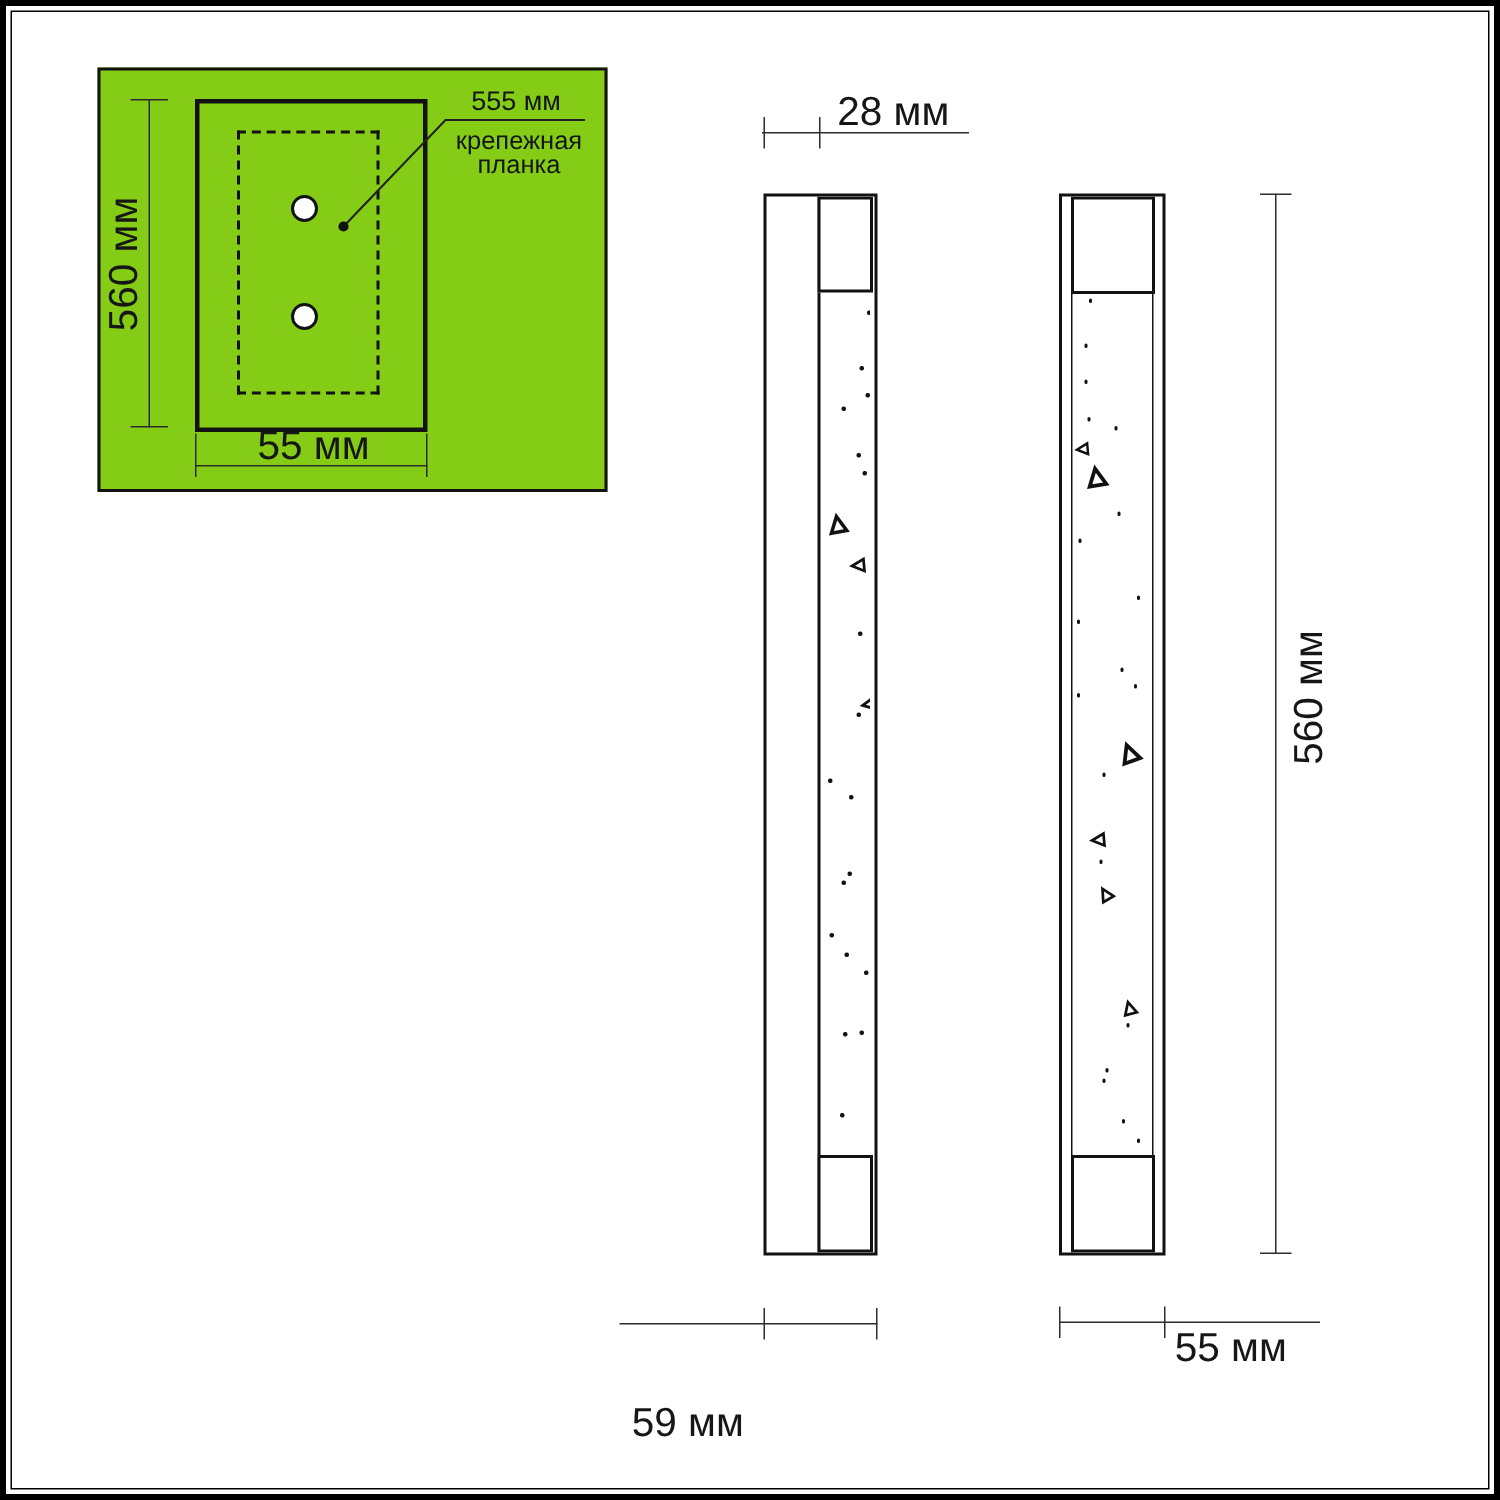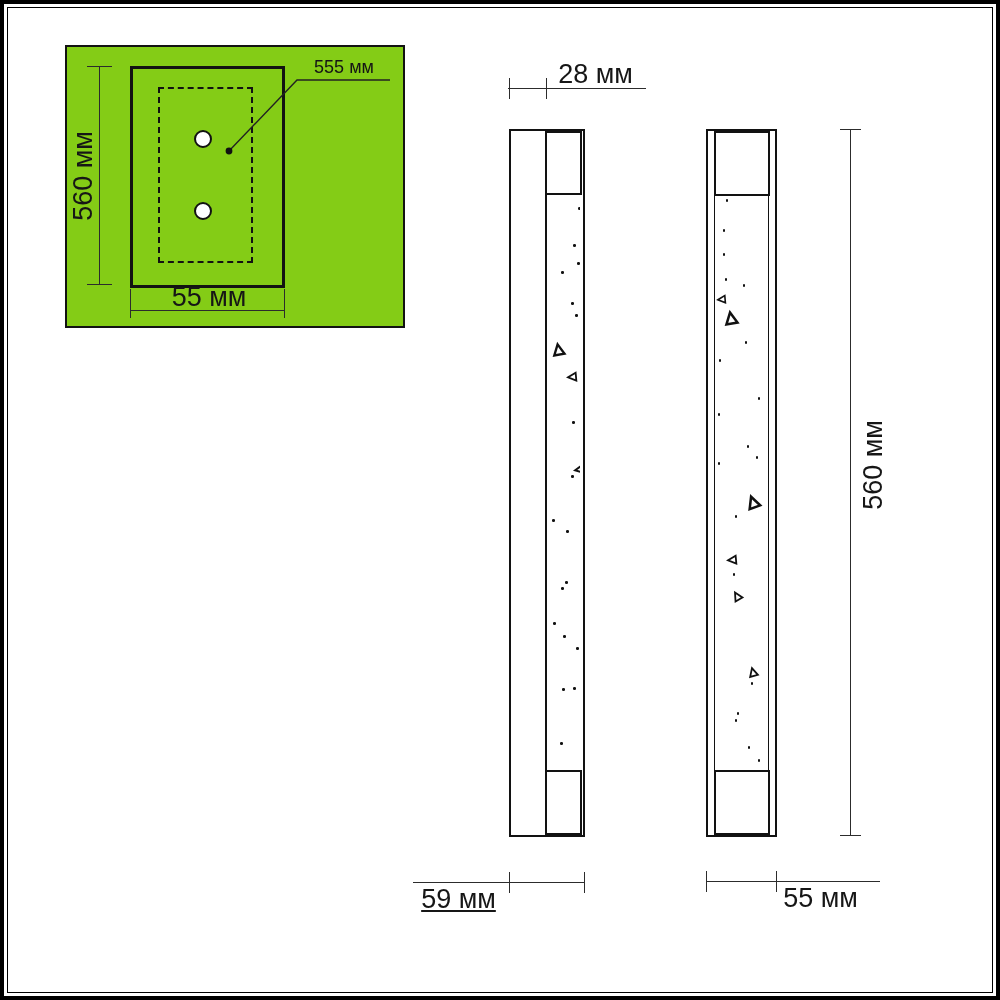--- a/index.html
+++ b/index.html
@@ -59,20 +59,24 @@
     <div class="mount-rect"></div>
     <div class="dash-rect"></div>
     <div class="hole" style="left:127px;top:83px;"></div>
     <div class="hole" style="left:127px;top:155px;"></div>
 
     <svg class="leader" width="336" height="279" viewBox="0 0 336 279">
       <polyline points="162,104 230,33 323,33" fill="none" stroke="#222" stroke-width="1.4"></polyline>
       <circle cx="162" cy="104" r="3.4" fill="#111"></circle>
     </svg>
     <div class="callout-value">555 мм</div>
+    <div class="callout-name">
+      <div>крепежная</div>
+      <div>планка</div>
+    </div>
 
     <div class="dim-line v" style="left:32px;top:19px;height:219px;"></div>
     <div class="dim-tick h" style="left:20px;top:19px;width:25px;"></div>
     <div class="dim-tick h" style="left:20px;top:237px;width:25px;"></div>
     <div class="vlabel" style="left:16px;top:129px;">560 мм</div>
 
     <div class="dim-line h" style="left:63px;top:263px;width:155px;"></div>
     <div class="dim-tick v" style="left:63px;top:242px;height:29px;"></div>
     <div class="dim-tick v" style="left:216.5px;top:242px;height:29px;"></div>
     <div class="dim-label" style="left:72px;top:237px;width:140px;">55 мм</div>
@@ -114,21 +118,21 @@
   </div>
 
   <div class="dim-line h" style="left:508px;top:88px;width:138px;"></div>
   <div class="dim-tick v" style="left:509px;top:78px;height:21px;"></div>
   <div class="dim-tick v" style="left:546px;top:78px;height:21px;"></div>
   <div class="dim-label" style="left:543px;top:61px;width:105px;">28 мм</div>
 
   <div class="dim-line h" style="left:413px;top:882px;width:172px;"></div>
   <div class="dim-tick v" style="left:509px;top:872px;height:21px;"></div>
   <div class="dim-tick v" style="left:583.5px;top:872px;height:21px;"></div>
-  <div class="dim-label" style="left:406px;top:886px;width:105px;text-decoration:underline;">59 мм</div>
+  <div class="dim-label" style="left:406px;top:935px;width:105px;">59 мм</div>
 
   <div class="frontview">
     <div class="fv-rail left"></div>
     <div class="fv-rail right"></div>
     <div class="fv-cap top"></div>
     <div class="fv-cap bottom"></div>
     <div class="fv-glass">
         <span class="dot" style="left: 10px; top: 4px;"></span>
         <span class="dot" style="left: 7px; top: 34px;"></span>
         <span class="dot" style="left: 7px; top: 58px;"></span>

